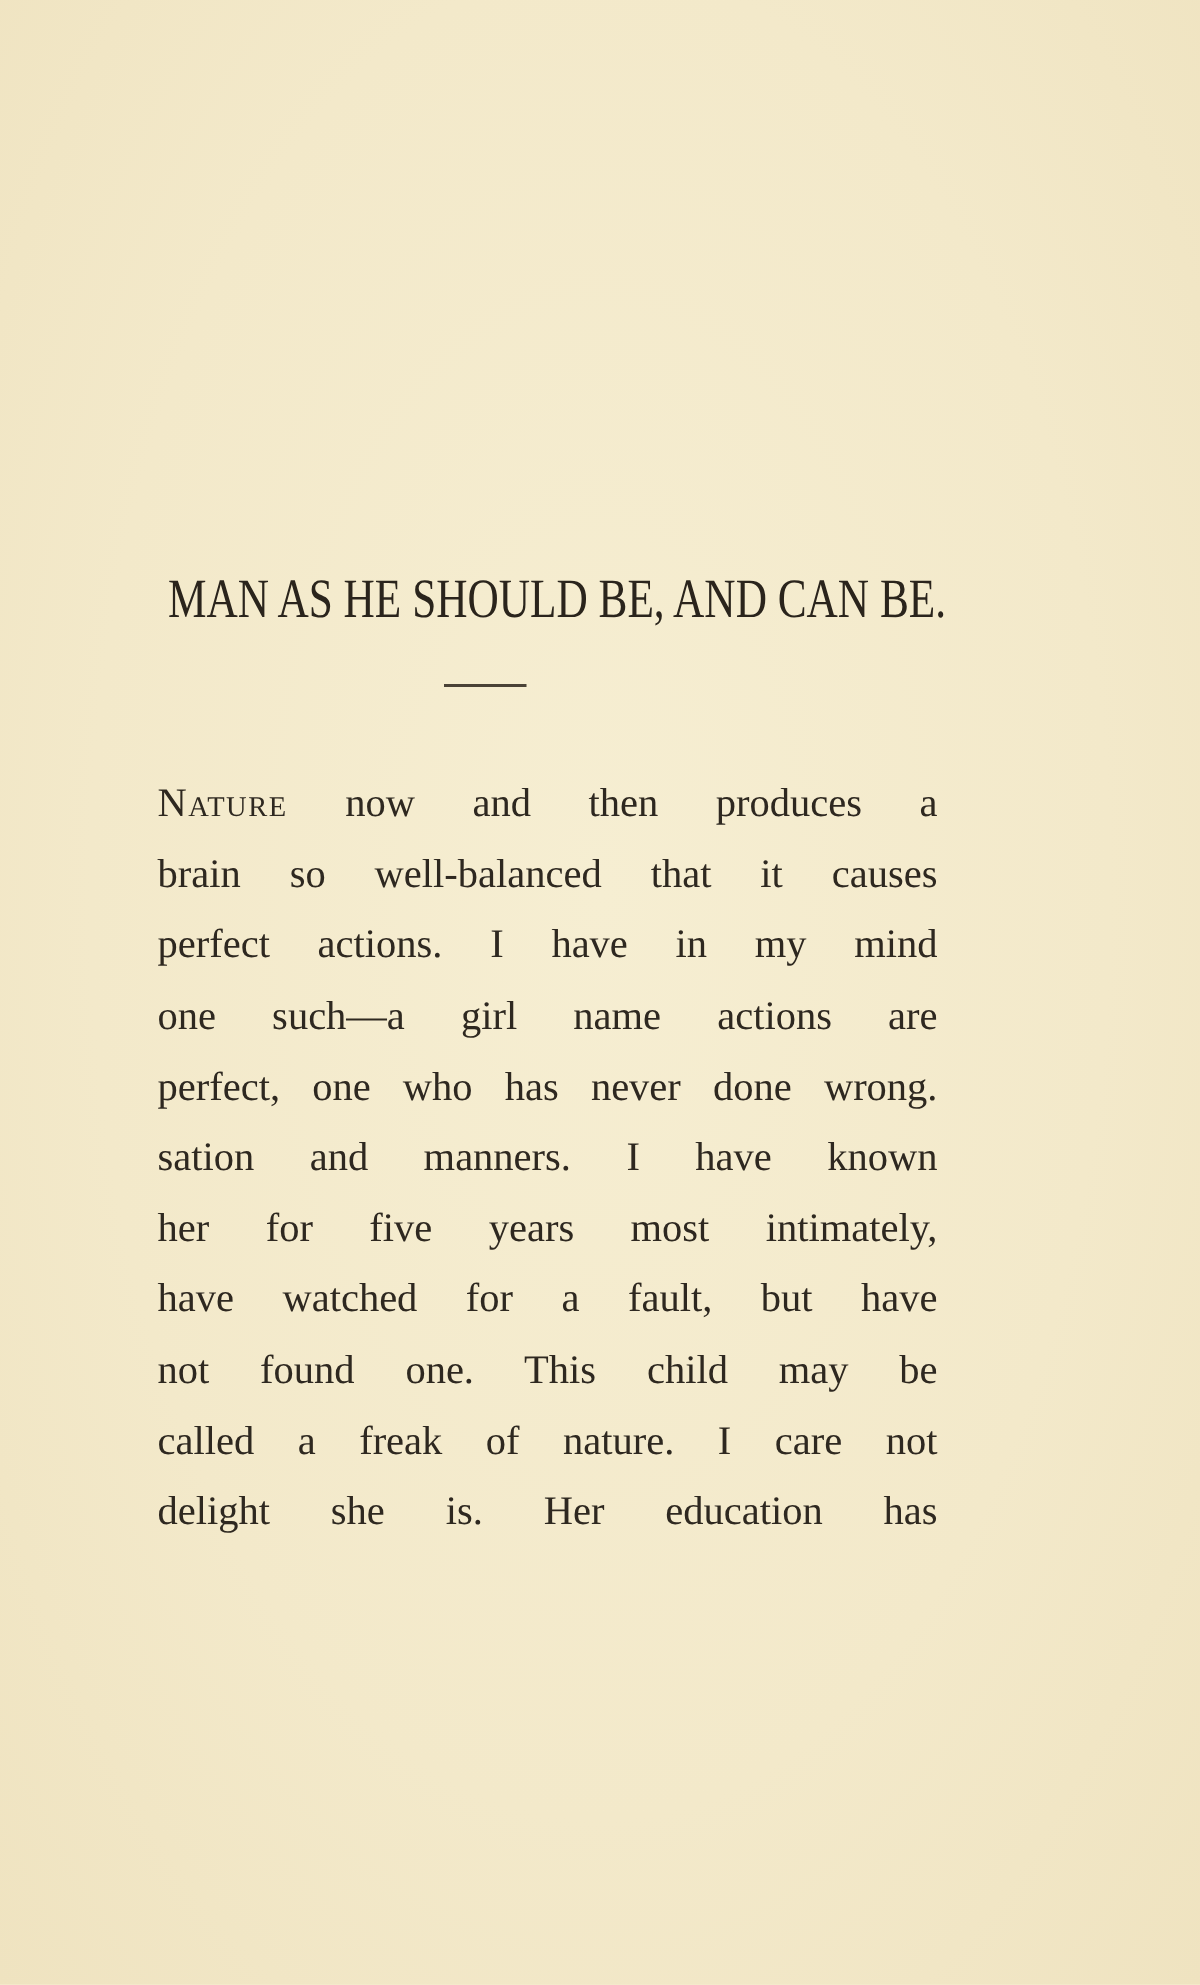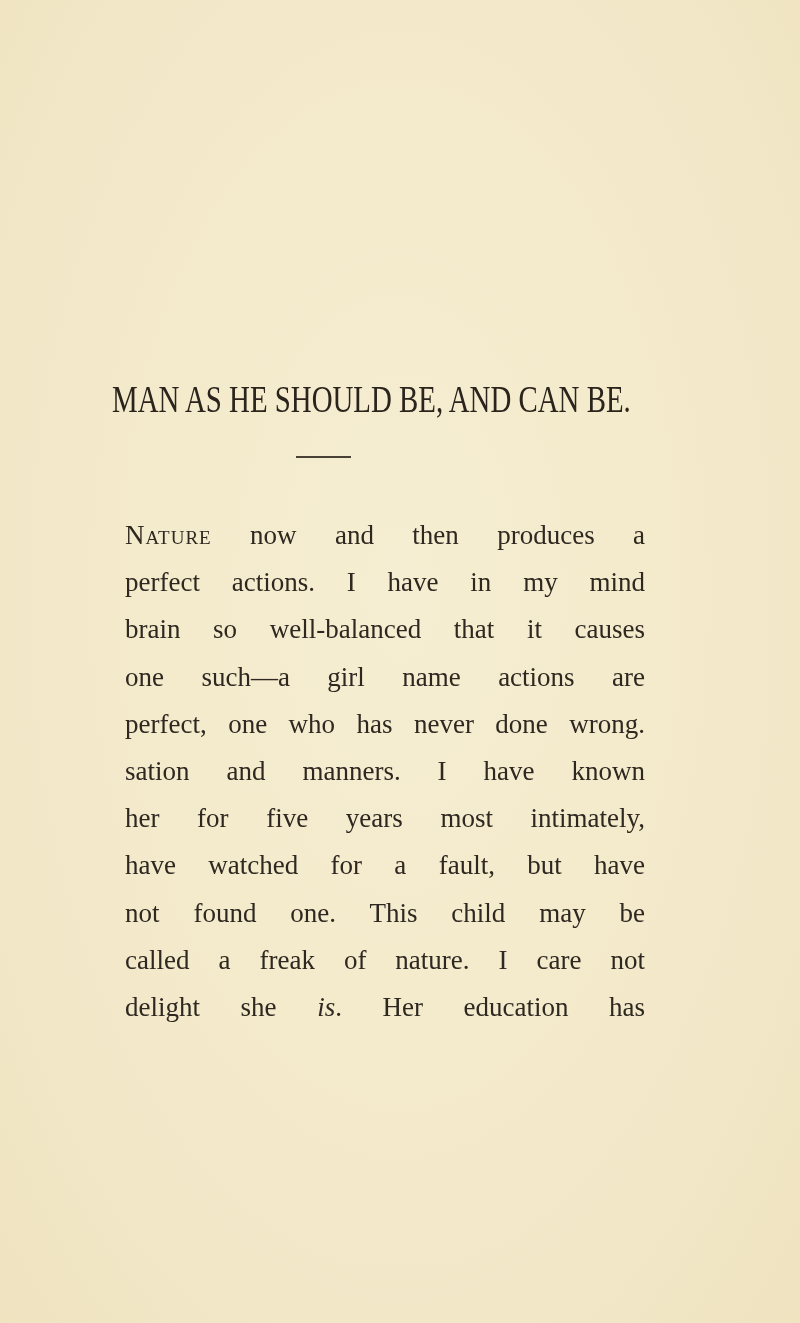--- a/index.html
+++ b/index.html
@@ -39,21 +39,21 @@
     .rule {
       position: absolute;
       left: 296px;
       top: 456px;
       width: 55px;
       height: 2px;
       background: #4a4236;
     }
     .body-text {
       position: absolute;
-      left: 125px;
+      left: 105px;
       top: 512px;
       width: 520px;
     }
     .line {
       display: block;
       height: 47.2px;
       line-height: 47.2px;
       font-family: "Liberation Serif", serif;
       font-size: 27px;
       text-align: justify;
@@ -62,36 +62,35 @@
       color: #2e2820;
     }
     .line.last {
       text-align-last: left;
     }
     .smallcaps {
       font-variant: small-caps;
       letter-spacing: 1px;
     }
     .italic {
-      font-style: italic;
     }
   </style>
 </head>
 <body>
 
 <div class="page">
 
   <div class="heading">MAN AS HE SHOULD BE, AND CAN BE.</div>
 
   <div class="rule"></div>
 
   <div class="body-text">
     <span class="line"><span class="smallcaps">Nature</span><span> now and then produces a</span></span>
+    <span class="line">brain so well-balanced that it causes</span>
     <span class="line">perfect actions.  I have in my mind</span>
-    <span class="line">brain so well-balanced that it causes</span>
     <span class="line">one such—a girl name actions are</span>
     <span class="line">perfect, one who has never done wrong.</span>
     <span class="line">sation and manners.  I have known</span>
     <span class="line">her for five years most intimately,</span>
     <span class="line">have watched for a fault, but have</span>
     <span class="line">not found one.  This child may be</span>
     <span class="line">called a freak of nature.  I care not</span>
     <span class="line"><span>delight she </span><span class="italic">is</span><span>.  Her education has</span></span>
   </div>
 

